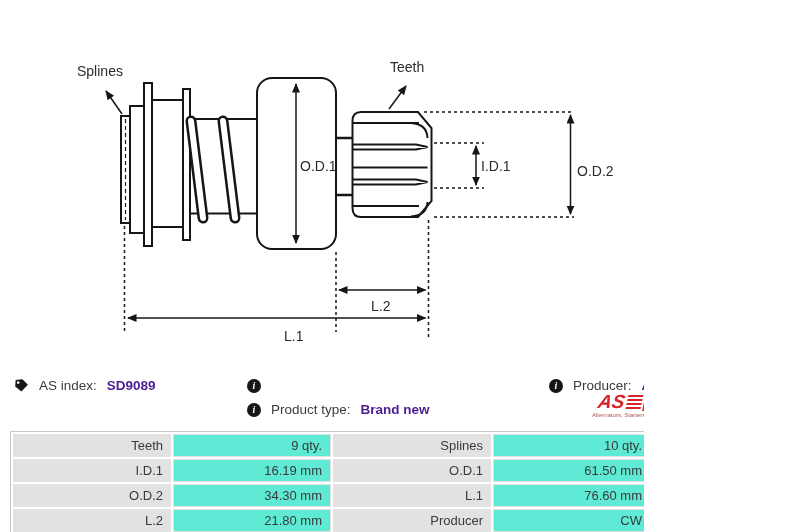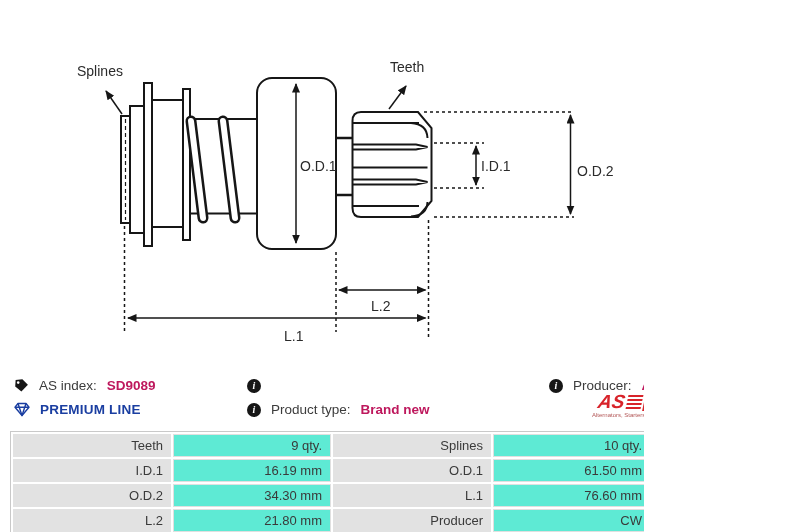--- a/index.html
+++ b/index.html
@@ -9,21 +9,21 @@
   
   #drawing{position:absolute;left:0;top:0;}
   #drawing text{font-family:"Liberation Sans",sans-serif;font-size:14px;fill:#2b2b2b;}
 
   
   .photo{position:absolute;}
 
   
   .info-item{position:absolute;display:flex;align-items:flex-end;gap:10px;height:17px;
              font-size:13.5px;color:#3c3c3c;white-space:nowrap;}
-  .info-item b{color:#be185d;}
+  .info-item b{color:#4c1d95;}
   .info-icon{width:14px;height:14px;border-radius:50%;background:#161616;color:#fff;
              display:inline-flex;align-items:center;justify-content:center;
              font-family:"Liberation Serif",serif;font-weight:bold;font-style:italic;
              font-size:10px;line-height:1;flex:0 0 auto;}
   .premium{color:#1a3ea1;font-weight:bold;letter-spacing:.2px;}
 
   
   .aspl-logo{position:absolute;left:592px;top:393px;width:62px;text-align:center;}
   .logo-row{display:flex;align-items:center;justify-content:center;transform:skewX(-12deg);}
   .logo-as{font-weight:bold;font-style:italic;font-size:19px;line-height:18px;color:#d8232a;}
@@ -190,29 +190,20 @@
 
   <div class="info-item" style="left:14px;top:376px;">
     <svg width="15" height="15" viewBox="0 0 15 15">
       <path d="M8.4 1.2 L13.9 6.8 L7.4 13.4 L1.2 8.6 L1.6 1.9 Z" fill="#161616"></path>
       <circle cx="4.2" cy="4.6" r="1.3" fill="#fff"></circle>
     </svg>
     <span>AS index:</span>
     <b>SD9089</b>
   </div>
 
-  <div class="info-item" style="left:14px;top:400px;">
-    <svg width="16" height="15" viewBox="0 0 16 15">
-      <g stroke="#1a3ea1" stroke-width="1.4" fill="none" stroke-linejoin="round">
-        <path d="M4 1.5 L12 1.5 L15 5.3 L8 13.5 L1 5.3 Z"></path>
-        <path d="M1 5.3 L15 5.3 M4 1.5 L8 13.5 L12 1.5"></path>
-      </g>
-    </svg>
-    <span class="premium">PREMIUM LINE</span>
-  </div>
 
   <div class="info-item" style="left:247px;top:376px;">
     <span class="info-icon">i</span>
   </div>
 
   <div class="info-item" style="left:247px;top:400px;">
     <span class="info-icon">i</span>
     <span>Product type:</span>
     <b>Brand new</b>
   </div>

